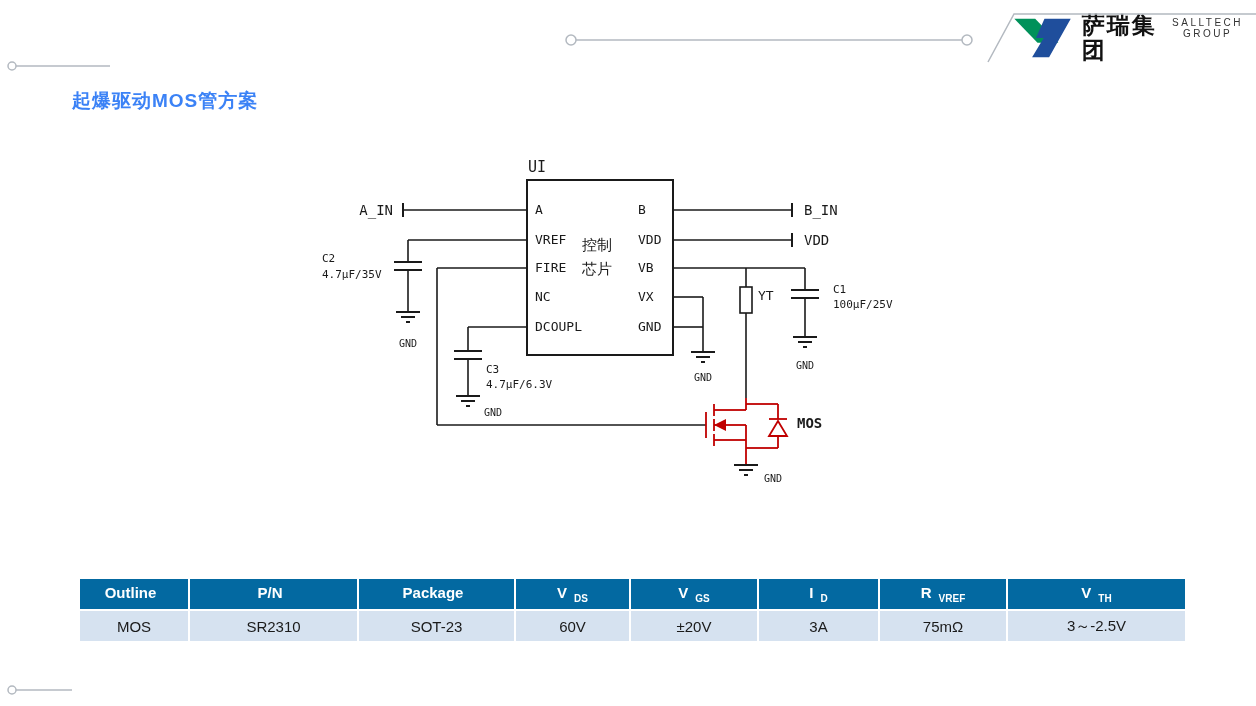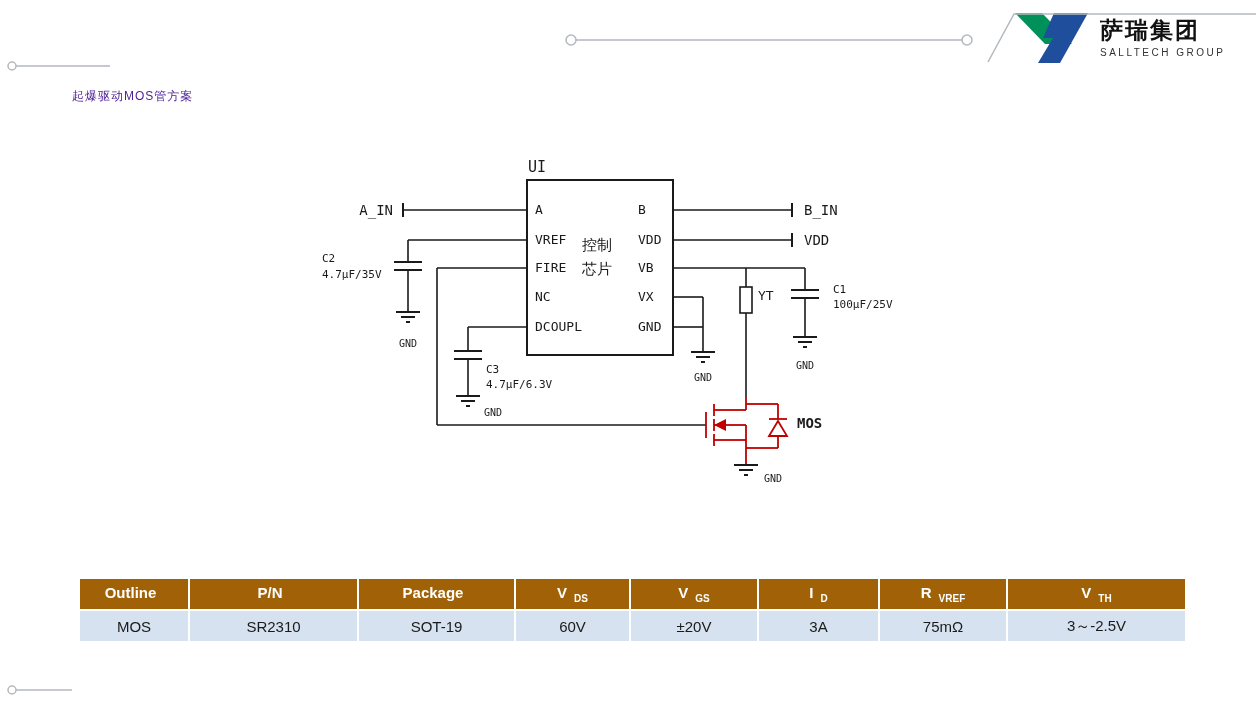--- a/index.html
+++ b/index.html
@@ -1,43 +1,43 @@
 <!DOCTYPE html>
 <html><head>
 <meta charset="utf-8">
 <style>
   html,body{margin:0;padding:0;background:#ffffff;}
   #slide{position:relative;width:1256px;height:706px;background:#ffffff;overflow:hidden;
          font-family:"Liberation Sans", sans-serif;}
   
   #title{position:absolute;left:40px;top:14px;font-size:24px;font-weight:700;
          color:#1F3864;letter-spacing:1px;}
-  #subtitle{position:absolute;left:72px;top:88px;font-size:12px;font-weight:400;
-         color:#4c1d95;letter-spacing:1px;}
+  #subtitle{position:absolute;left:72px;top:88px;font-size:19px;font-weight:700;
+         color:#3b82f6;letter-spacing:1px;}
   
   #logo{position:absolute;left:1012px;top:10px;display:flex;align-items:center;gap:8px;}
   #logo .mark{width:80px;height:56px;}
-  #logo .txt{display:flex;flex-direction:column;line-height:1.1;}
+  #logo .txt{display:flex;flex-direction:row;line-height:1.1;}
   #logo .name{font-size:23px;font-weight:700;color:#111111;letter-spacing:2px;}
   #logo .grp{font-size:10px;color:#333333;letter-spacing:2.5px;margin-top:4px;text-align:center;}
   
   #draw{position:absolute;left:0;top:0;width:1256px;height:706px;pointer-events:none;}
   .wire{stroke:#1a1a1a;stroke-width:1.6;fill:none;}
   .wire2{stroke:#1a1a1a;stroke-width:2;fill:none;}
   .red{stroke:#C00000;stroke-width:1.8;fill:none;}
   .redfill{fill:#C00000;stroke:none;}
   .decor{stroke:#b3b9c0;stroke-width:1.5;fill:none;}
   .decorc{stroke:#b3b9c0;stroke-width:1.5;fill:#ffffff;}
   .mono{font-family:"DejaVu Sans Mono", monospace;fill:#1a1a1a;}
   .cjk{font-family:"Liberation Sans", sans-serif;fill:#1a1a1a;}
   
   #spec{position:absolute;left:78px;top:577px;width:1107px;border-collapse:collapse;
         table-layout:fixed;text-align:center;}
   #spec td{border:2px solid #ffffff;padding:0;height:30px;font-size:15px;vertical-align:middle;}
-  #spec .hd td{background:#a16207;color:#ffffff;font-weight:700;}
+  #spec .hd td{background:#0369a1;color:#ffffff;font-weight:700;}
   #spec .dr td{background:#D6E2F0;color:#1a1a1a;}
   #spec sub{font-size:10px;font-weight:700;margin-left:7px;}
 </style>
 </head>
 <body>
 
 <div id="slide">
 
   <div id="subtitle">起爆驱动MOS管方案</div>
 
@@ -219,21 +219,21 @@
         <td><span>Package</span><sub></sub></td>
         <td><span>V</span><sub>DS</sub></td>
         <td><span>V</span><sub>GS</sub></td>
         <td><span>I</span><sub>D</sub></td>
         <td><span>R</span><sub>VREF</sub></td>
         <td><span>V</span><sub>TH</sub></td>
       </tr>
       <tr class="dr">
         <td>MOS</td>
         <td>SR2310</td>
-        <td>SOT-19</td>
+        <td>SOT-23</td>
         <td>60V</td>
         <td>±20V</td>
         <td>3A</td>
         <td>75mΩ</td>
         <td>3～-2.5V</td>
       </tr>
     </tbody>
   </table>
 
 </div>

